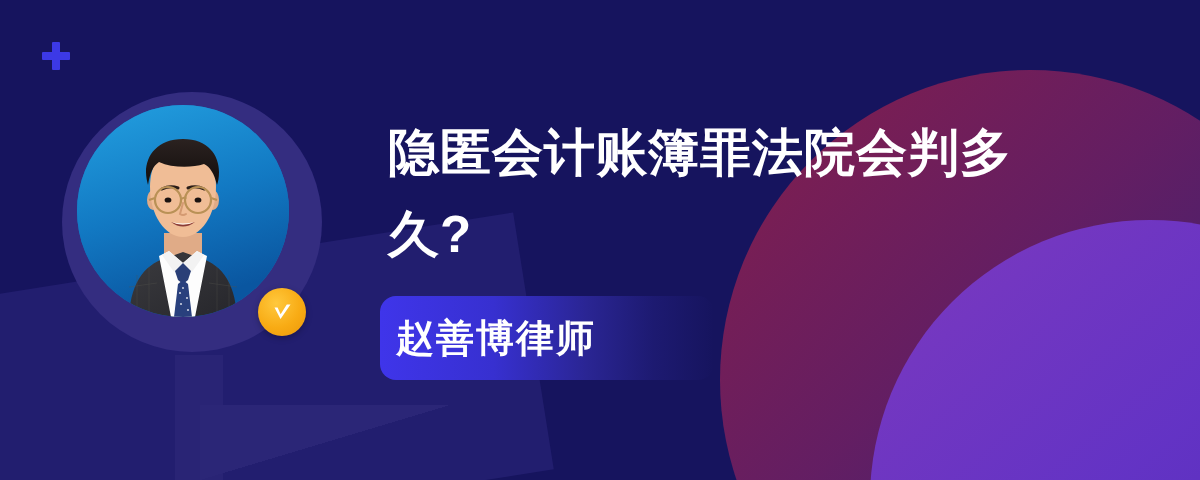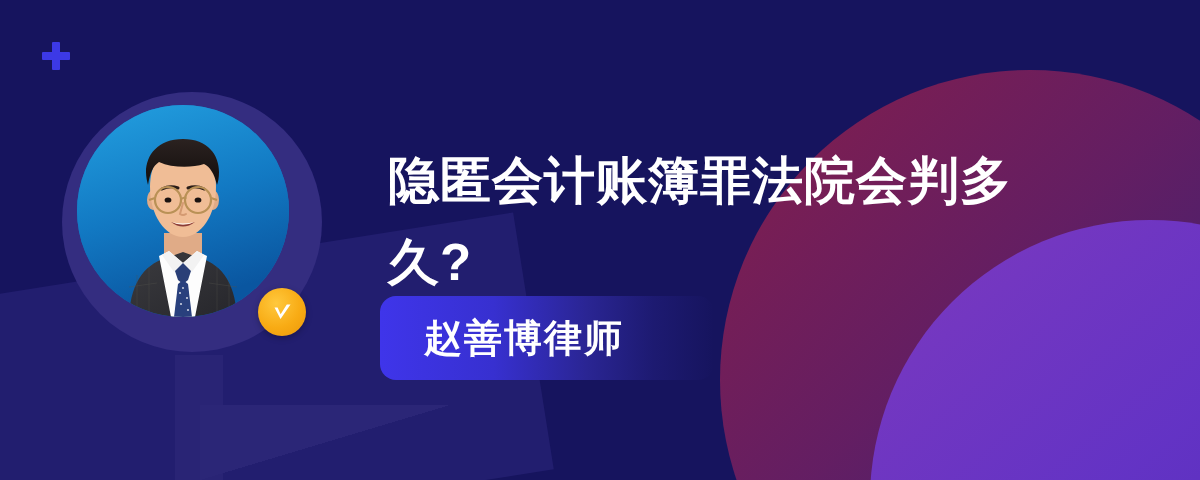--- a/index.html
+++ b/index.html
@@ -72,37 +72,37 @@
   #verified-badge{
     position:absolute;left:196px;top:196px;width:48px;height:48px;border-radius:50%;
     background:radial-gradient(circle at 38% 32%,#ffc83d 0%,#f8ab14 55%,#eb9709 100%);
     box-shadow:0 2px 6px rgba(0,0,0,.28);
     display:flex;align-items:center;justify-content:center;
   }
   #verified-badge svg{display:block;}
 
   
   #title{
-    position:absolute;left:388px;top:140px;width:690px;
+    position:absolute;left:388px;top:112px;width:690px;
     color:#ffffff;
     font-size:51px;
     line-height:82px;
     font-weight:bold;
     letter-spacing:1px;
     white-space:pre-wrap;
   }
   #name-badge{
     position:absolute;left:380px;top:296px;
     width:334px;height:84px;border-radius:16px;
     background:linear-gradient(to right,#3f35ea 0%,#3730d0 34%,#2a2593 62%,#1d1a71 82%,rgba(22,20,94,0) 100%);
     display:flex;align-items:center;
   }
   #name-badge-text{
     color:#ffffff;font-size:38px;font-weight:bold;letter-spacing:2px;
-    margin-left:44px;
+    margin-left:16px;
   }
 </style>
 </head>
 <body>
 
 <div id="banner">
 
   <div class="deco" id="wedge-left"></div>
   <div class="deco" id="band-vertical"></div>
   <div class="deco" id="tri-bottom2"></div>

